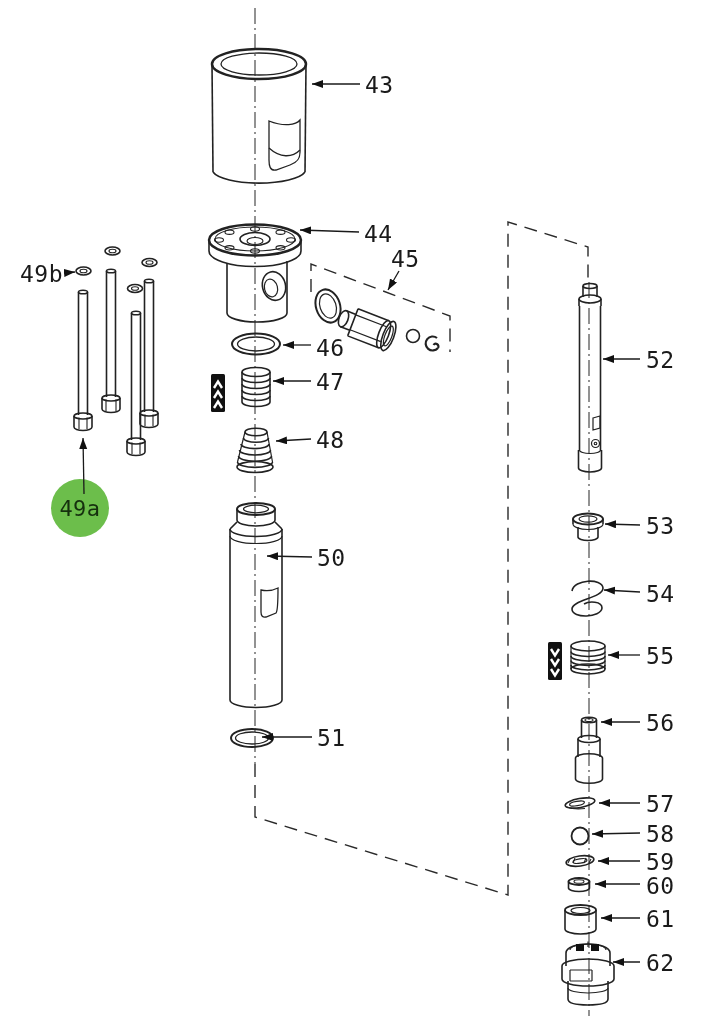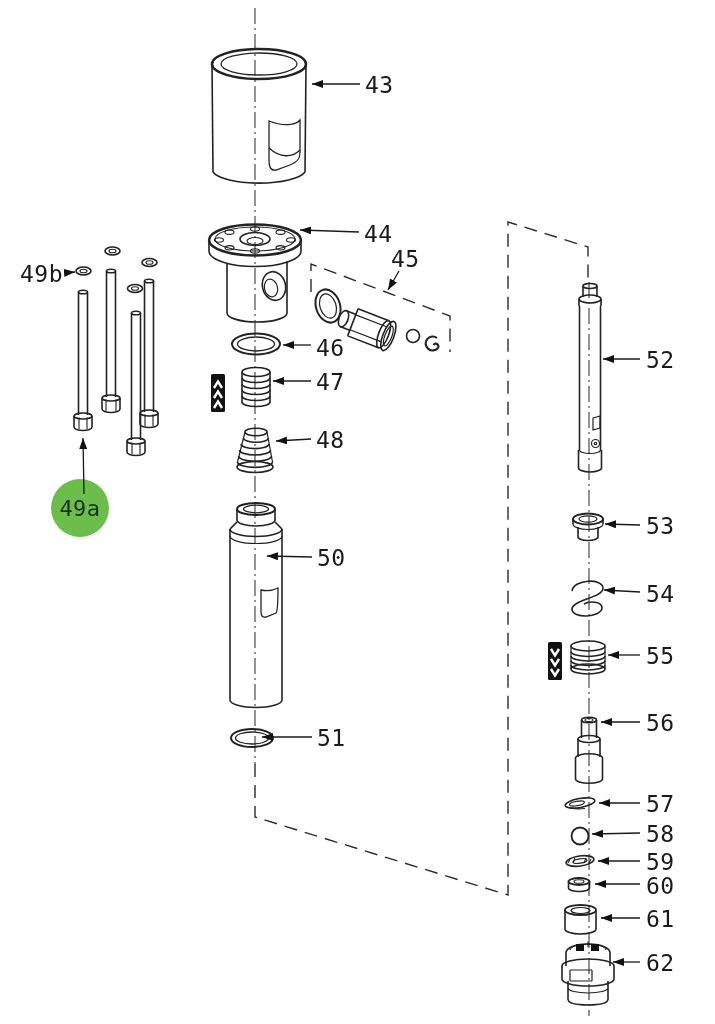--- a/index.html
+++ b/index.html
@@ -1,18 +1,18 @@
 <!DOCTYPE html>
 <html><head>
 <meta charset="utf-8">
 <style>
   html,body { margin:0; padding:0; background:#ffffff; }
   .stage {
     position:relative; width:715px; height:1024px; background:#ffffff;
-    overflow:hidden; font-family:"DejaVu Sans Mono", monospace;
+    overflow:hidden; font-family:"DejaVu Sans Mono", monospace;border-radius:28px;
   }
   svg { display:block; }
   .lbl {
     font-family:"DejaVu Sans Mono", monospace;
     font-size:23px;
     fill:#1a1a1a;
     letter-spacing:0.5px;
   }
   .lbl-sel { font-size:22px; fill:#15300e; }
   .part  { stroke:#222222; fill:none; stroke-width:1.6; }

